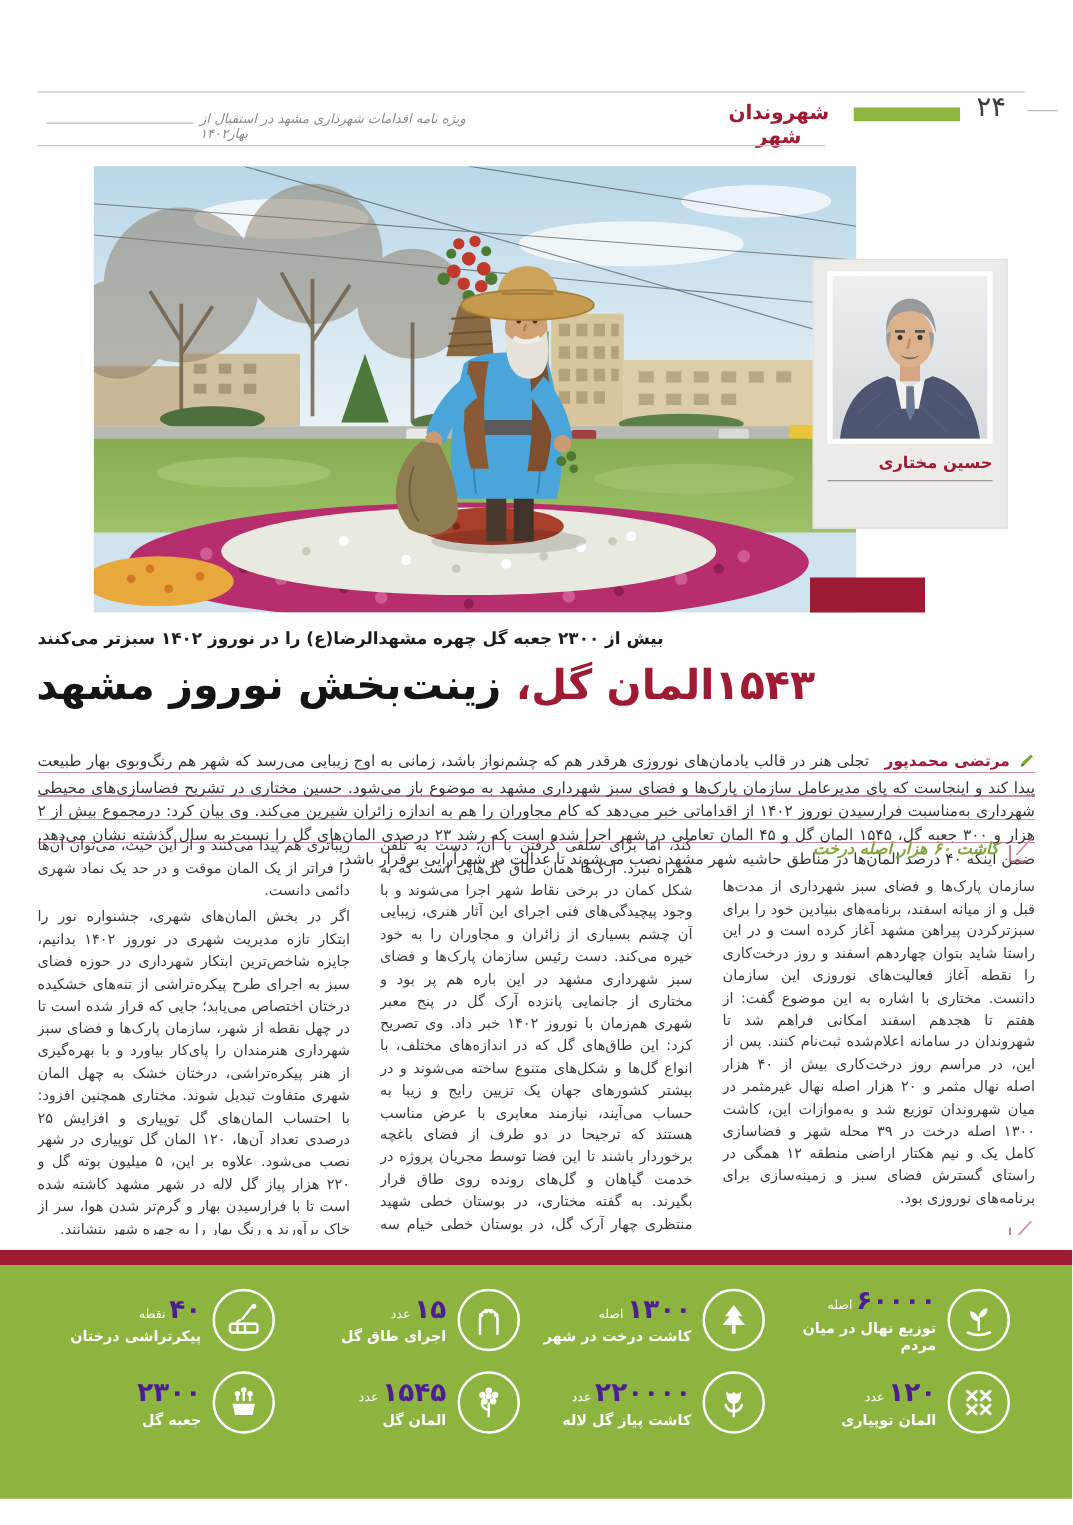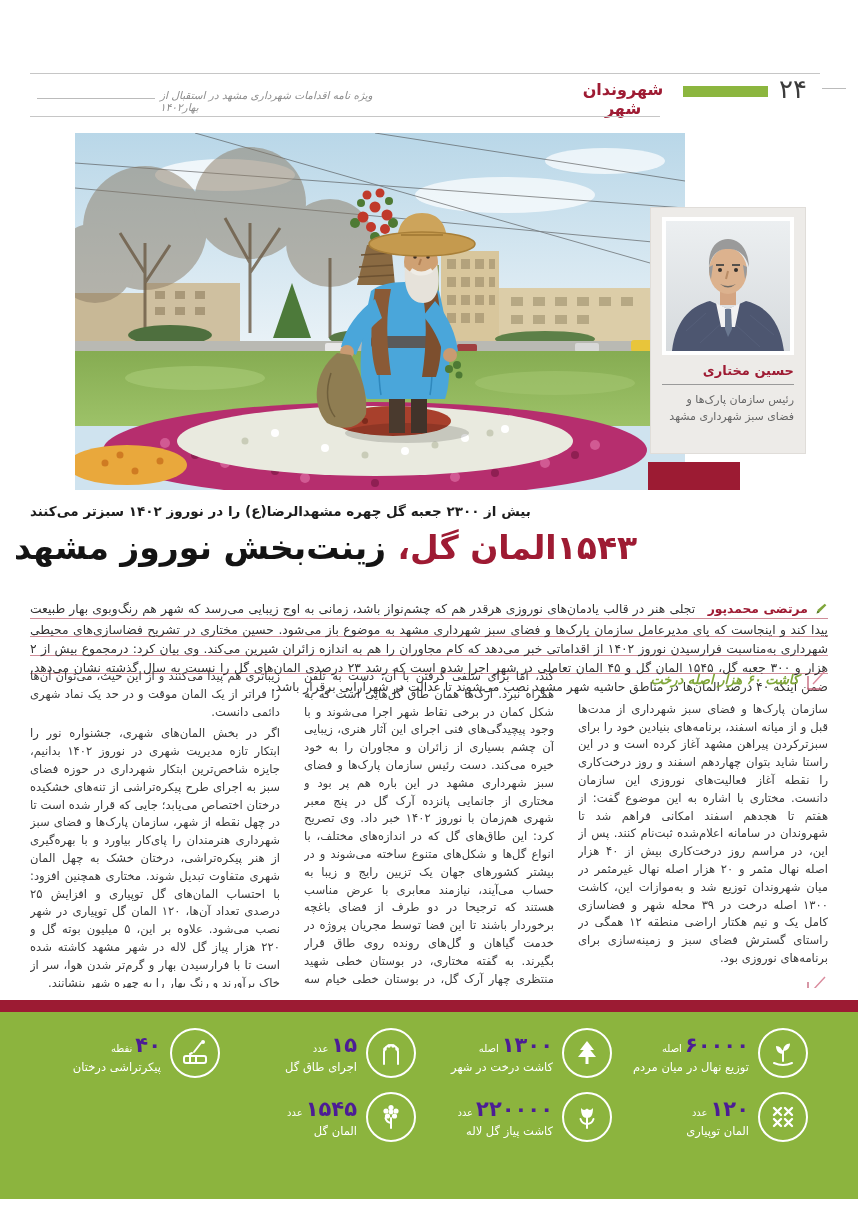--- a/index.html
+++ b/index.html
@@ -5,37 +5,37 @@
   html,body{margin:0;padding:0;background:#fff;}
   *{box-sizing:border-box;}
   body{font-family:"DejaVu Sans", sans-serif;}
   .page{position:relative;width:858px;height:1220px;background:#fff;overflow:hidden;direction:rtl;}
 
   
   .rule{position:absolute;height:1px;background:#c6c6c6;}
   .hdr-issue{position:absolute;top:89px;left:160px;width:240px;font-size:10.5px;color:#8d8d8d;text-align:left;direction:rtl;font-style:italic;}
   .hdr-title{position:absolute;top:80px;left:568px;width:110px;font-size:16px;font-weight:bold;color:#9e1b33;text-align:center;}
   .hdr-greenbar{position:absolute;top:86px;left:683px;width:85px;height:11px;background:#8cb63f;}
-  .hdr-pagenum{position:absolute;top:74px;left:768px;width:50px;font-size:26px;color:#3c3c3c;text-align:center;letter-spacing:2px;}
+  .hdr-pagenum{position:absolute;top:74px;left:768px;width:50px;font-size:22px;color:#3c3c3c;text-align:center;letter-spacing:2px;}
 
   
   .photo{position:absolute;left:75px;top:133px;width:610px;height:357px;overflow:hidden;background:#cfe3ef;}
   .crimson-tab{position:absolute;left:648px;top:462px;width:92px;height:28px;background:#9c1b33;}
 
   
-  .card{position:absolute;left:650px;top:207px;width:156px;height:247px;background:#edebe8;box-shadow:0 0 0 1px #e0ddd9 inset;padding:10px 12px 8px;}
+  .card{position:absolute;left:650px;top:207px;width:156px;height:216px;background:#edebe8;box-shadow:0 0 0 1px #e0ddd9 inset;padding:10px 12px 8px;}
   .card .frame{background:#fff;padding:4px;width:132px;margin:0 auto;}
   .card .frame svg{display:block;}
   .card .pname{color:#9e1b33;font-weight:bold;font-size:13px;margin-top:8px;}
   .card .pdiv{height:1px;background:#9a9a9a;margin:6px 0 6px;}
   .card .prole{font-size:11px;color:#666;line-height:1.55;}
 
   
   .kicker{position:absolute;top:503px;left:30px;width:730px;text-align:left;direction:rtl;font-size:13.5px;font-weight:bold;color:#1d1d1d;}
-  .headline{position:absolute;top:524px;left:14px;width:730px;text-align:left;direction:rtl;font-size:33px;font-weight:bold;line-height:1.45;}
+  .headline{position:absolute;top:524px;left:29px;width:730px;text-align:left;direction:rtl;font-size:33px;font-weight:bold;line-height:1.45;}
   .headline .hl-red{color:#9e1b33;}
   .headline .hl-black{color:#141414;}
 
   
   .lede{position:absolute;top:588px;left:30px;width:798px;height:78px;font-size:12.3px;line-height:19px;color:#333;text-align:justify;direction:rtl;
         background-image:repeating-linear-gradient(to bottom, transparent 0, transparent 17.6px, rgba(158,27,51,.5) 17.6px, rgba(158,27,51,.5) 18.6px);}
   .lede .byline{color:#9e1b33;font-weight:bold;}
   .lede .pen{display:inline-block;vertical-align:-2px;margin-left:3px;}
 
   
@@ -54,21 +54,21 @@
   
   .stats-strip{position:absolute;left:0;top:1000px;width:858px;height:12px;background:#9c1b33;}
   .stats-band{position:absolute;left:0;top:1012px;width:858px;height:187px;background:#8cb43e;padding:16px 50px 0 14px;}
   .stats-row{display:flex;direction:rtl;justify-content:flex-start;margin-bottom:14px;}
   .cell{width:196px;display:flex;align-items:center;gap:9px;}
   .icon-circle{width:50px;height:50px;border:2.5px solid #fff;border-radius:50%;display:flex;align-items:center;justify-content:center;flex:0 0 auto;}
   .cell .txt{padding-top:2px;}
   .numline{display:flex;align-items:baseline;gap:3px;}
   .num{color:#4c1d95;font-weight:bold;font-size:21px;line-height:1;}
   .unit{color:#fff;font-size:10px;}
-  .slabel{color:#fff;font-weight:normal;font-size:11.5px;margin-top:4px;}
+  .slabel{color:#fff;font-weight:bold;font-size:11.5px;margin-top:4px;}
 </style>
 </head>
 <body>
 
 <div class="page">
 
   <div class="rule" style="top:73px;left:30px;width:790px;"></div>
   <div class="rule" style="top:98px;left:37px;width:118px;background:#bbb;"></div>
   <div class="hdr-issue">ویژه نامه اقدامات شهرداری مشهد در استقبال از بهار۱۴۰۲</div>
   <div class="hdr-title">شهروندان شهر</div>
@@ -308,21 +308,20 @@
         <path d="M81,46 C81,52 80,56 79,58 L77,44 Z" fill="#9a9a9a"></path>
         <path d="M50,44 L58,44 M66,44 L74,44" stroke="#55514c" stroke-width="2.2"></path>
         <circle cx="54" cy="49" r="2" fill="#33302c"></circle>
           <circle cx="70" cy="49" r="2" fill="#33302c"></circle>
         <path d="M62,50 L60,58" stroke="#b98c66" stroke-width="2" fill="none"></path>
         <path d="M54,63 Q62,67 70,63 Q62,70 54,63 Z" fill="#6e6a64"></path>
       </svg>
     </div>
     <div class="pname">حسین مختاری</div>
     <div class="pdiv"></div>
-    <div class="prole">رئیس سازمان پارک‌ها و فضای سبز شهرداری مشهد</div>
   </aside>
 
   <div class="kicker">بیش از ۲۳۰۰ جعبه گل چهره مشهدالرضا(ع) را در نوروز ۱۴۰۲ سبزتر می‌کنند</div>
   <h1 class="headline" style="margin:0;">
     <span class="hl-red">۱۵۴۳المان گل، </span><span class="hl-black">زینت‌بخش نوروز مشهد</span>
   </h1>
 
   <p class="lede">
     <span class="pen">
       <svg width="13" height="13" viewBox="0 0 16 16">
@@ -498,16 +497,36 @@
           </svg>
         </span>
         <div class="txt">
           <div class="numline">
               <span class="num">۱۵۴۵</span>
               <span class="unit">عدد</span>
             </div>
           <div class="slabel">المان گل</div>
         </div>
       </div>
+      <div class="cell">
+        <span class="icon-circle">
+          <svg width="30" height="30" viewBox="0 0 30 30" fill="none" stroke="#fff" stroke-width="2" stroke-linecap="round">
+            <path d="M6,16 L24,16 L22,25 L8,25 Z" fill="#fff" stroke="none"></path>
+            <path d="M10,13 L10,9 M15,13 L15,6 M20,13 L20,9"></path>
+            <g fill="#fff" stroke="none">
+                <circle cx="10" cy="8" r="2.2"></circle>
+                <circle cx="15" cy="5" r="2.2"></circle>
+                <circle cx="20" cy="8" r="2.2"></circle>
+              </g>
+          </svg>
+        </span>
+        <div class="txt">
+          <div class="numline">
+              <span class="num">۲۳۰۰</span>
+              <span class="unit"></span>
+            </div>
+          <div class="slabel">جعبه گل</div>
+        </div>
+      </div>
     </div>
 
   </footer>
 </div>
 
 </body></html>

